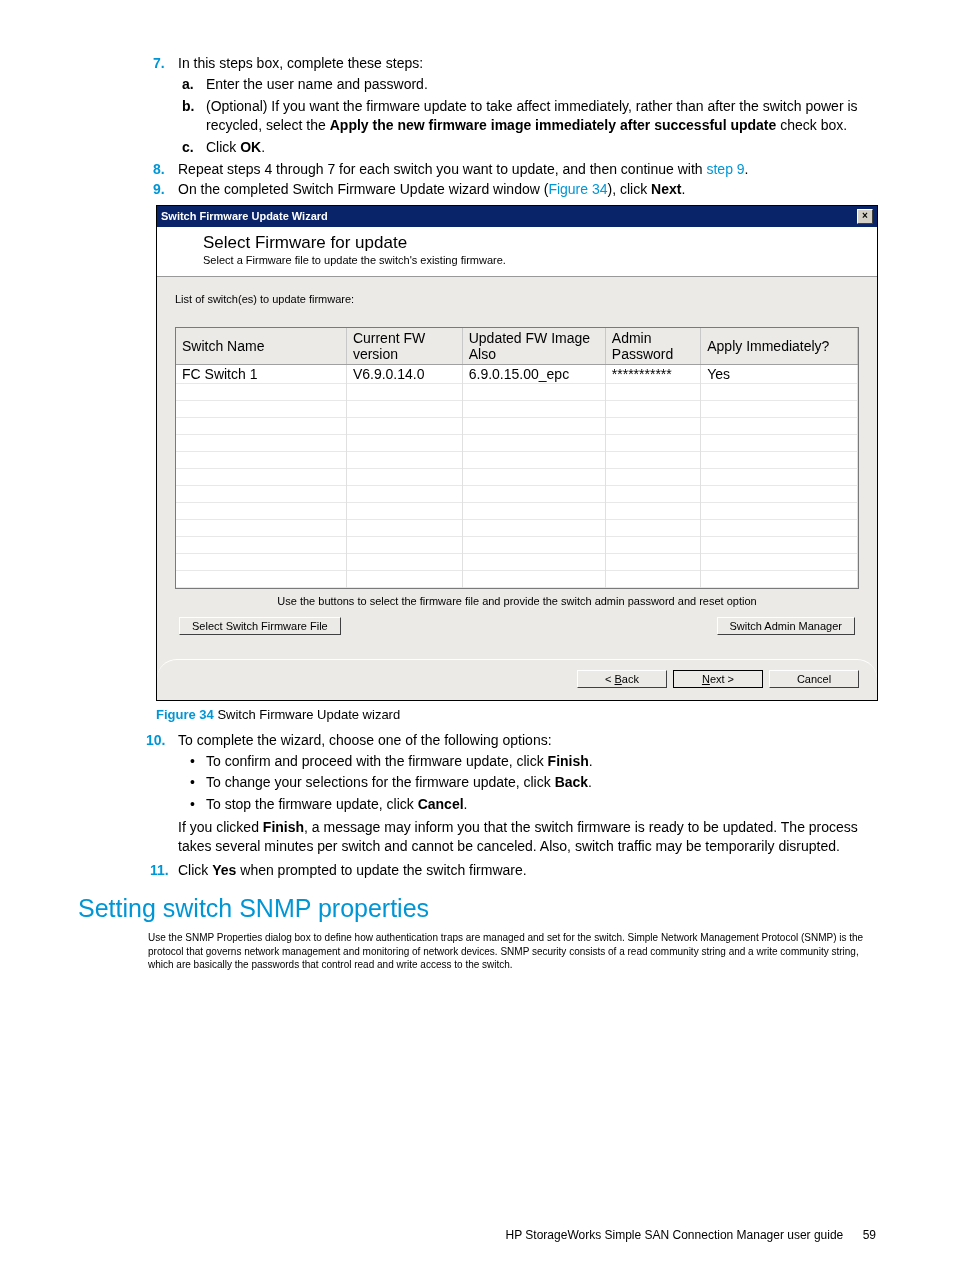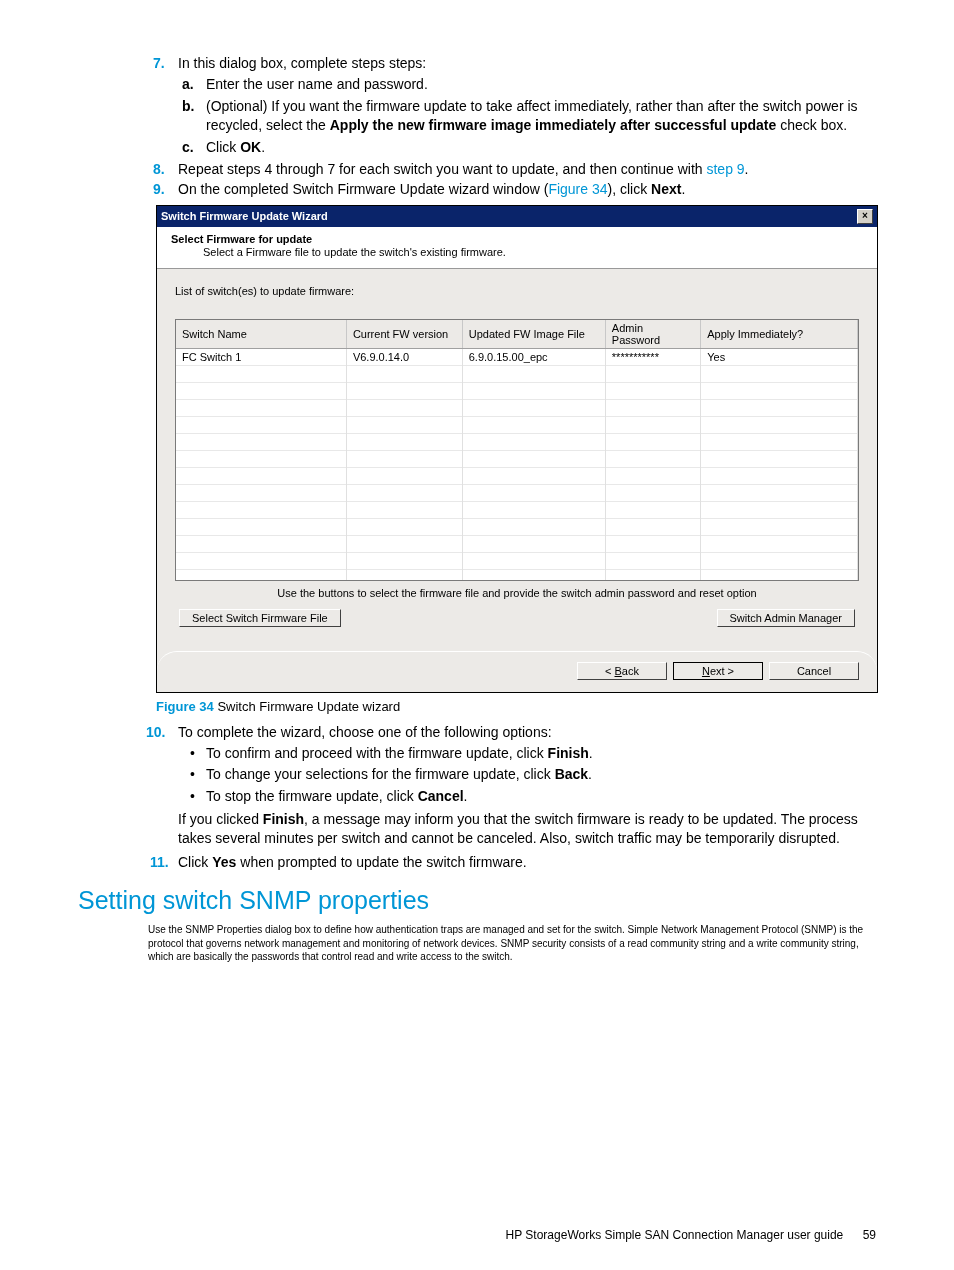--- a/index.html
+++ b/index.html
@@ -61,31 +61,31 @@
     color: #000;
     font-weight: bold;
     font-size: 10px;
     font-family: Arial, sans-serif;
   }
   .wiz-head {
     background: #fff;
     border-bottom: 1px solid #999;
     padding: 6px 14px 10px 14px;
   }
-  .wiz-head .h1 { font-weight: bold; font-size: 11px; }
+  .wiz-head .h1 { font-weight: normal; font-size: 17px; margin-left: 32px; }
   .wiz-head .h2 { padding-left: 32px; padding-top: 1px; }
   .wiz-body { padding: 16px 18px 10px 18px; }
   .list-lbl { margin-bottom: 22px; }
   .grid {
     border: 1px solid #7a7a7a;
     background: #fff;
     height: 260px;
     overflow: hidden;
   }
-  .grid table { width: 100%; border-collapse: collapse; font-size: 11px; }
+  .grid table { width: 100%; border-collapse: collapse; font-size: 14px; }
   .grid th {
     background: #eceae7;
     border-right: 1px solid #c8c8c8;
     border-bottom: 1px solid #a0a0a0;
     text-align: left;
     font-weight: normal;
     padding: 2px 6px;
   }
   .grid td {
     padding: 1px 6px;
@@ -143,21 +143,21 @@
   .footer .pg { margin-left: 16px; }
 </style>
 </head>
 <body>
 
 <div class="page">
 
 <ol class="main">
   <li>
     <span class="num">7.</span>
-    <span>In this dialog box, complete steps steps:</span>
+    <span>In this steps box, complete these steps:</span>
     <ol class="sub">
       <li>
         <span class="letter">a.</span>
         <span>Enter the user name and password.</span>
       </li>
       <li>
         <span class="letter">b.</span>
         <span>(Optional) If you want the firmware update to take affect immediately, rather than after the switch power is recycled, select the </span><span class="b">Apply the new firmware image immediately after successful update</span><span> check box.</span>
       </li>
       <li>
@@ -188,21 +188,21 @@
     <div class="h2">Select a Firmware file to update the switch's existing firmware.</div>
   </div>
   <div class="wiz-body">
     <div class="list-lbl">List of switch(es) to update firmware:</div>
     <div class="grid">
       <table>
         <tbody>
               <tr>
           <th style="width:25%">Switch Name</th>
           <th style="width:17%">Current FW version</th>
-          <th style="width:21%">Updated FW Image File</th>
+          <th style="width:21%">Updated FW Image Also</th>
           <th style="width:14%">Admin Password</th>
           <th>Apply Immediately?</th>
         </tr>
         <tr class="data">
           <td>FC Switch 1</td>
           <td>V6.9.0.14.0</td>
           <td>6.9.0.15.00_epc</td>
           <td>***********</td>
           <td>Yes</td>
         </tr>

